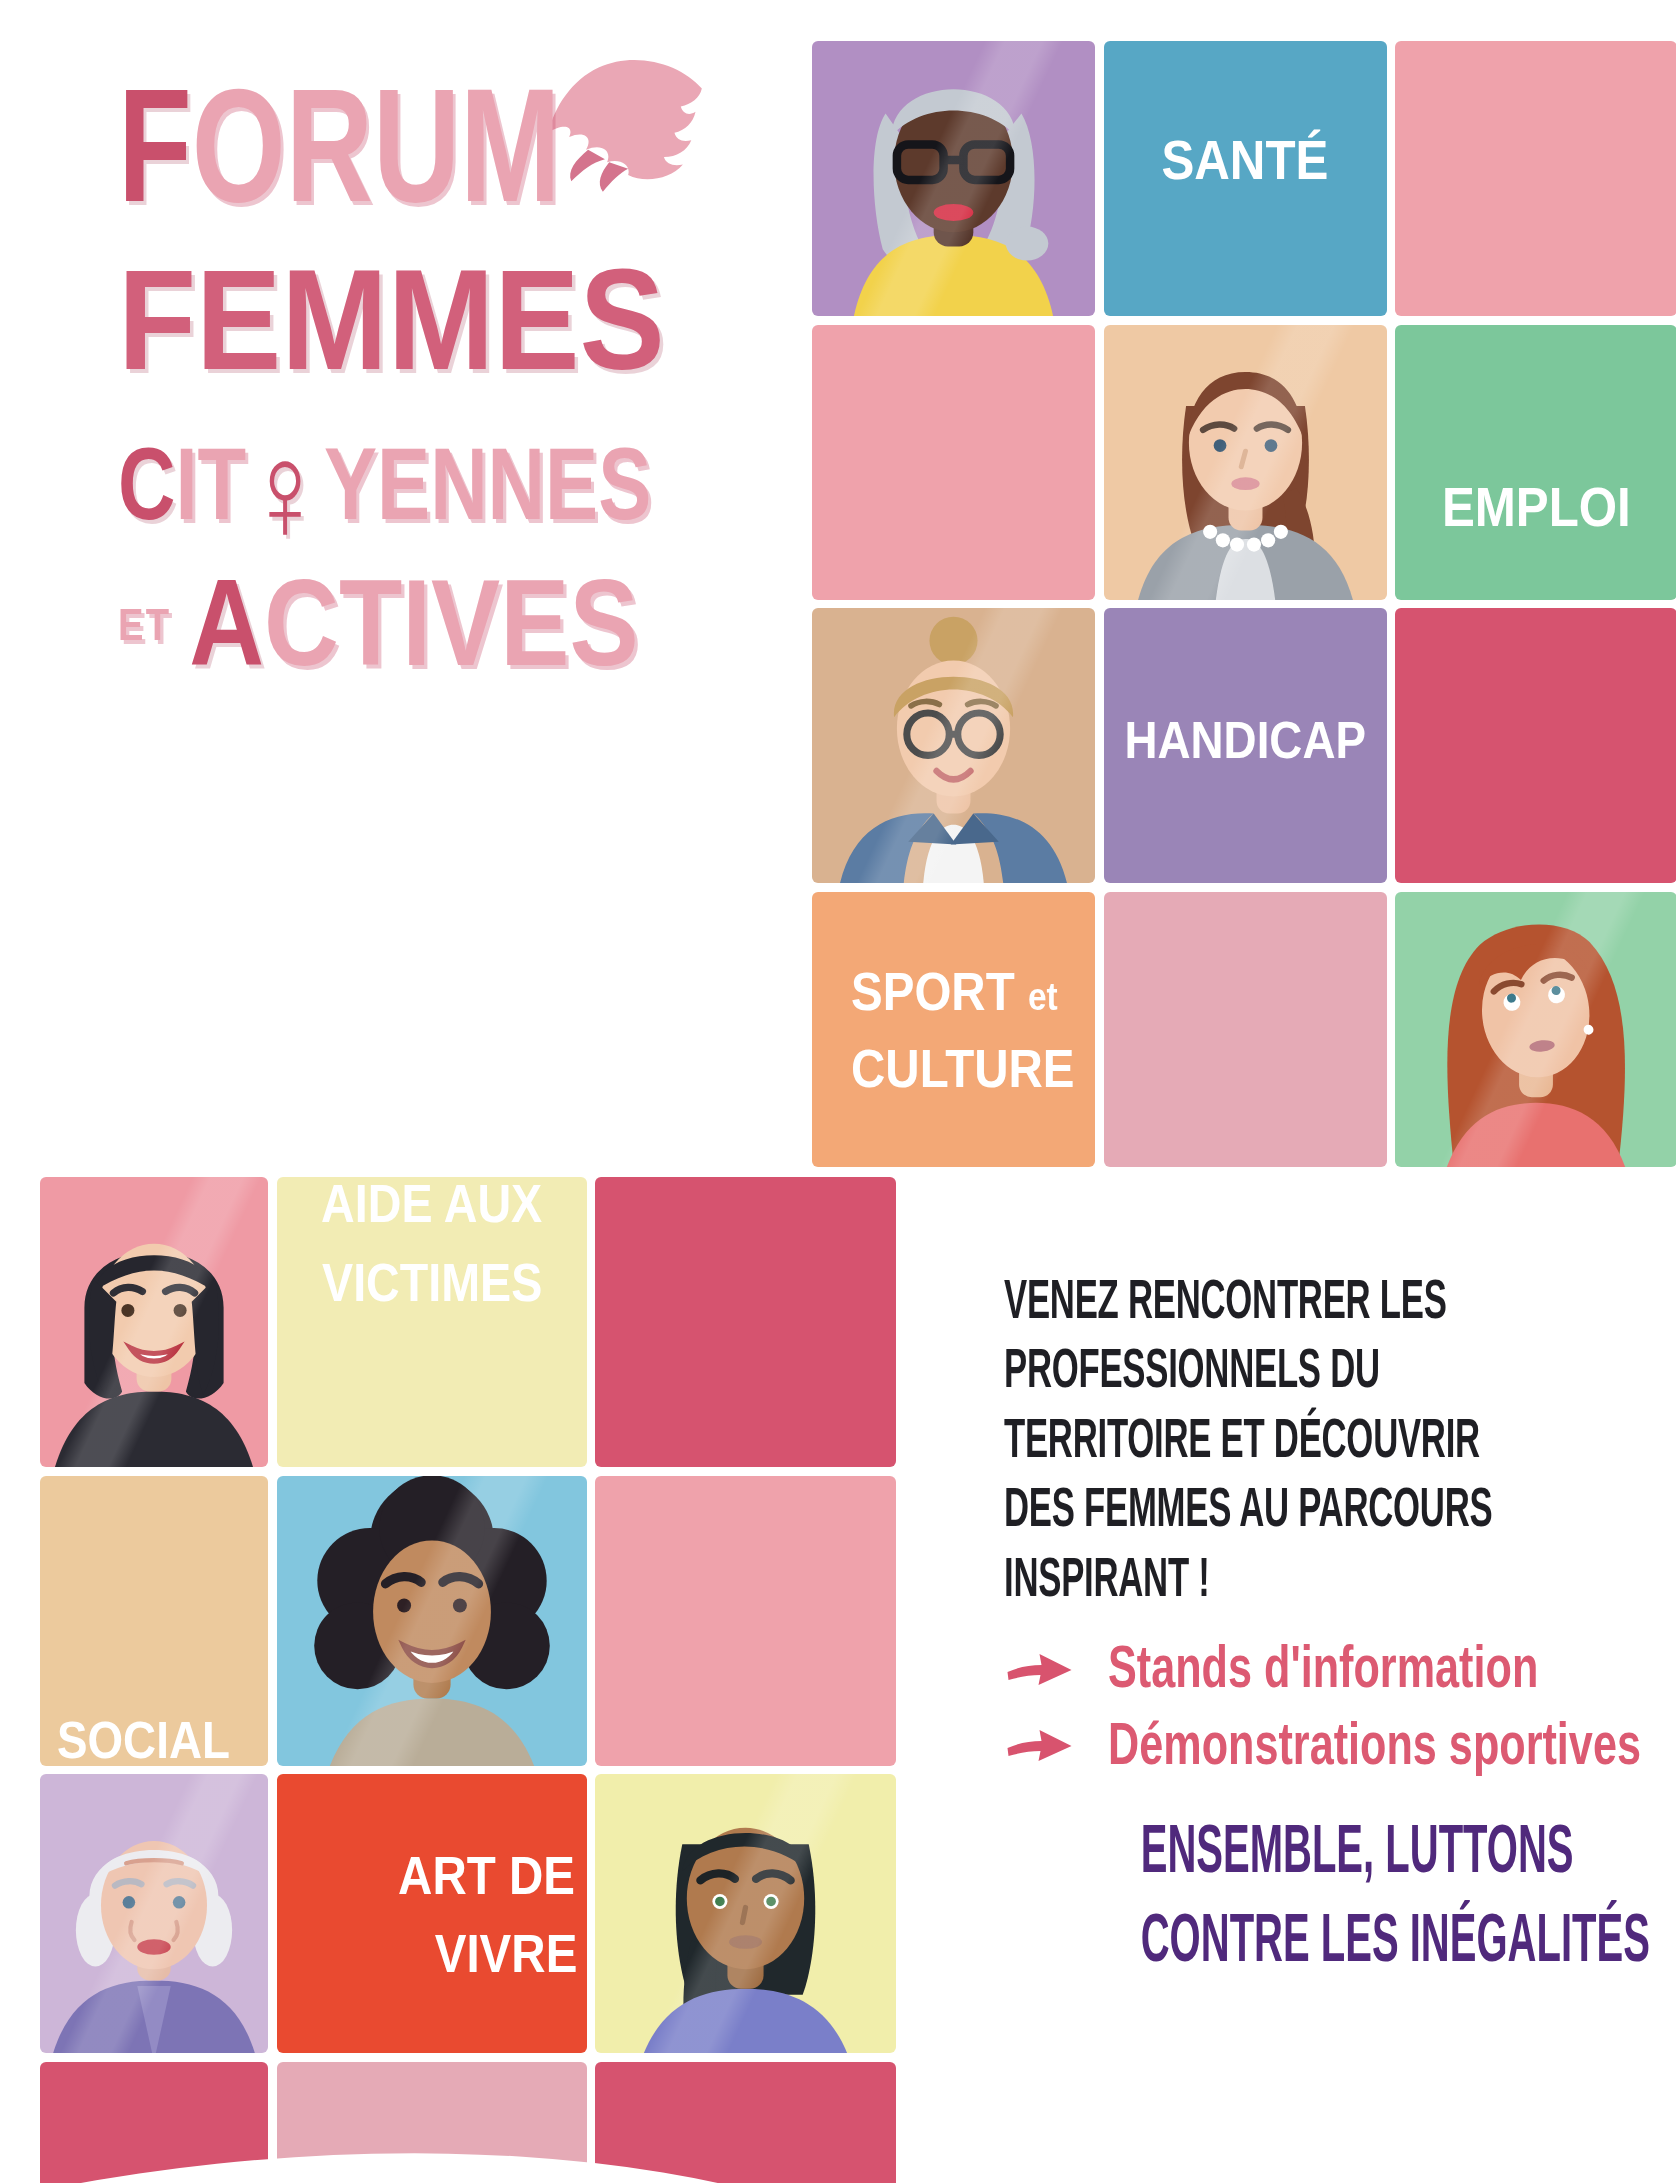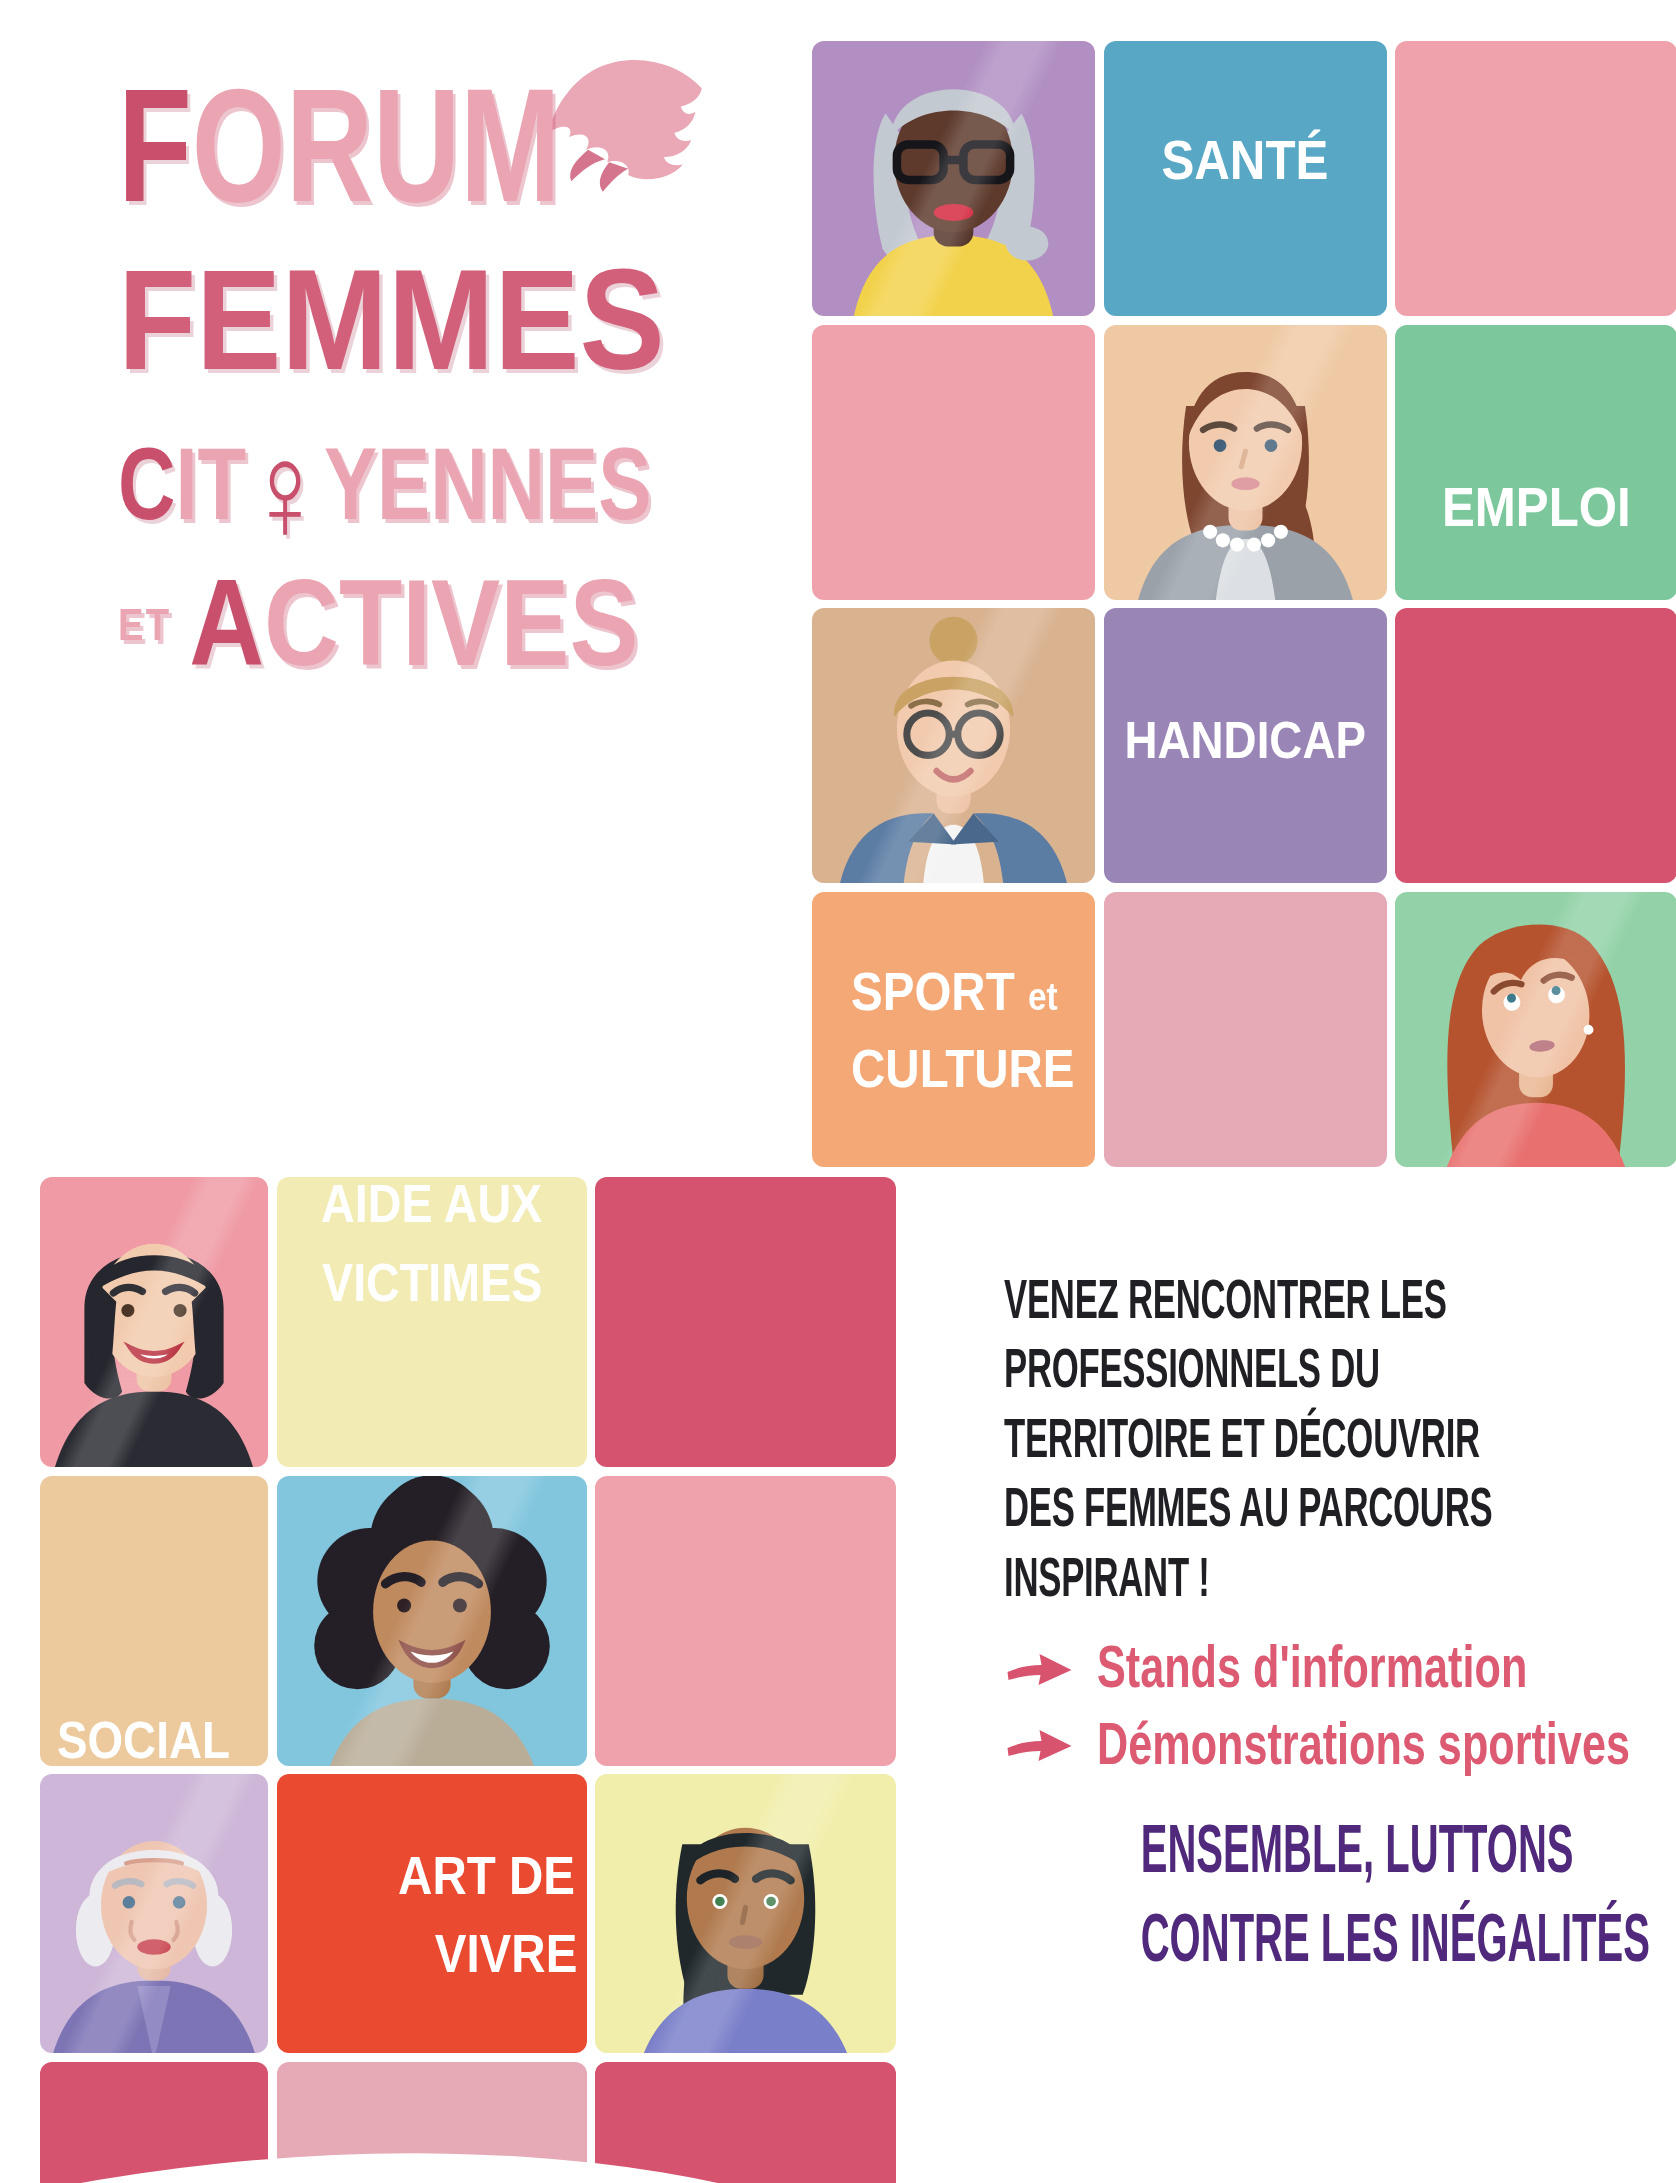--- a/index.html
+++ b/index.html
@@ -38,21 +38,21 @@
   .d-date{top:136px;font-size:108px;font-weight:700}
   .d-hours{top:270px;font-size:65px;font-weight:700}
   .d-cater{top:366px;font-size:62px;font-weight:400}
   .d-venue{top:443px;font-size:65px;font-weight:700}
   .d-addr{top:507px;font-size:62px;font-weight:700}
 
   
   .grid{position:absolute;display:grid;gap:8.7px;z-index:1}
   .gt{left:812px;top:41px;grid-template-columns:283px 283px 282px;grid-template-rows:275px 275px 275px 275px}
   .gb{left:40px;top:1177px;grid-template-columns:228px 310px 301px;grid-template-rows:290px 290px 279px 140px}
-  .tile{border-radius:12px;position:relative;overflow:hidden}
+  .tile{border-radius:6px;position:relative;overflow:hidden}
   .tile .port{position:absolute;inset:0;width:100%;height:100%}
   .tile.portrait::after{content:'';position:absolute;inset:0;
      background:linear-gradient(115deg,transparent 42%,rgba(255,255,255,.16) 47%,rgba(255,255,255,.16) 56%,transparent 61%)}
   .lbl{display:flex;flex-direction:column;color:#fff;font-weight:700}
   .lbl .l{line-height:1;white-space:nowrap}
   .t-sante{align-items:center;justify-content:center}.t-sante .l{font-size:56px;margin-top:-38px}
   .t-emploi{align-items:center;justify-content:flex-end;padding-bottom:65px}.t-emploi .l{font-size:56px}
   .t-handicap{align-items:center;justify-content:center}.t-handicap .l{font-size:52px;margin-top:-11.4px}
   .t-sport{justify-content:center;align-items:flex-start;padding-left:39px}.t-sport .l{font-size:54px;margin:11.8px 0}
   .et2{font-size:38px}
@@ -62,21 +62,21 @@
 
   .curve{position:absolute;left:-546px;top:2162px;width:1594px;height:655px;background:#fff;
          border-radius:50%;transform:rotate(-6deg);z-index:2}
 
   
   .cta{position:absolute;left:1004px;top:1218px;width:651px;z-index:3}
   .cta .h{font-size:69px;font-weight:700;color:#d84a66;line-height:1.20;letter-spacing:-0.9px;white-space:nowrap}
   .cta .body{margin-top:46px}
   .cta .body div{font-size:56px;font-weight:700;color:#1f1f24;line-height:1.24;letter-spacing:-0.4px;white-space:nowrap}
   .feats{list-style:none;margin-top:26px}
-  .feats li{display:flex;align-items:center;gap:20px;margin-bottom:17.5px;height:59px}
+  .feats li{display:flex;align-items:center;gap:31px;margin-bottom:17.5px;height:59px}
   .arr{width:73px;height:40px;flex:none}
   .feats .l{font-size:60px;font-weight:700;color:#dc5a72;white-space:nowrap}
   .slogan{margin-top:31px;text-align:center;color:#50297c;font-weight:700}
   .slogan div{font-size:69px;line-height:1.30;white-space:nowrap}
 </style>
 </head>
 <body>
 
 <div class="poster">
 

